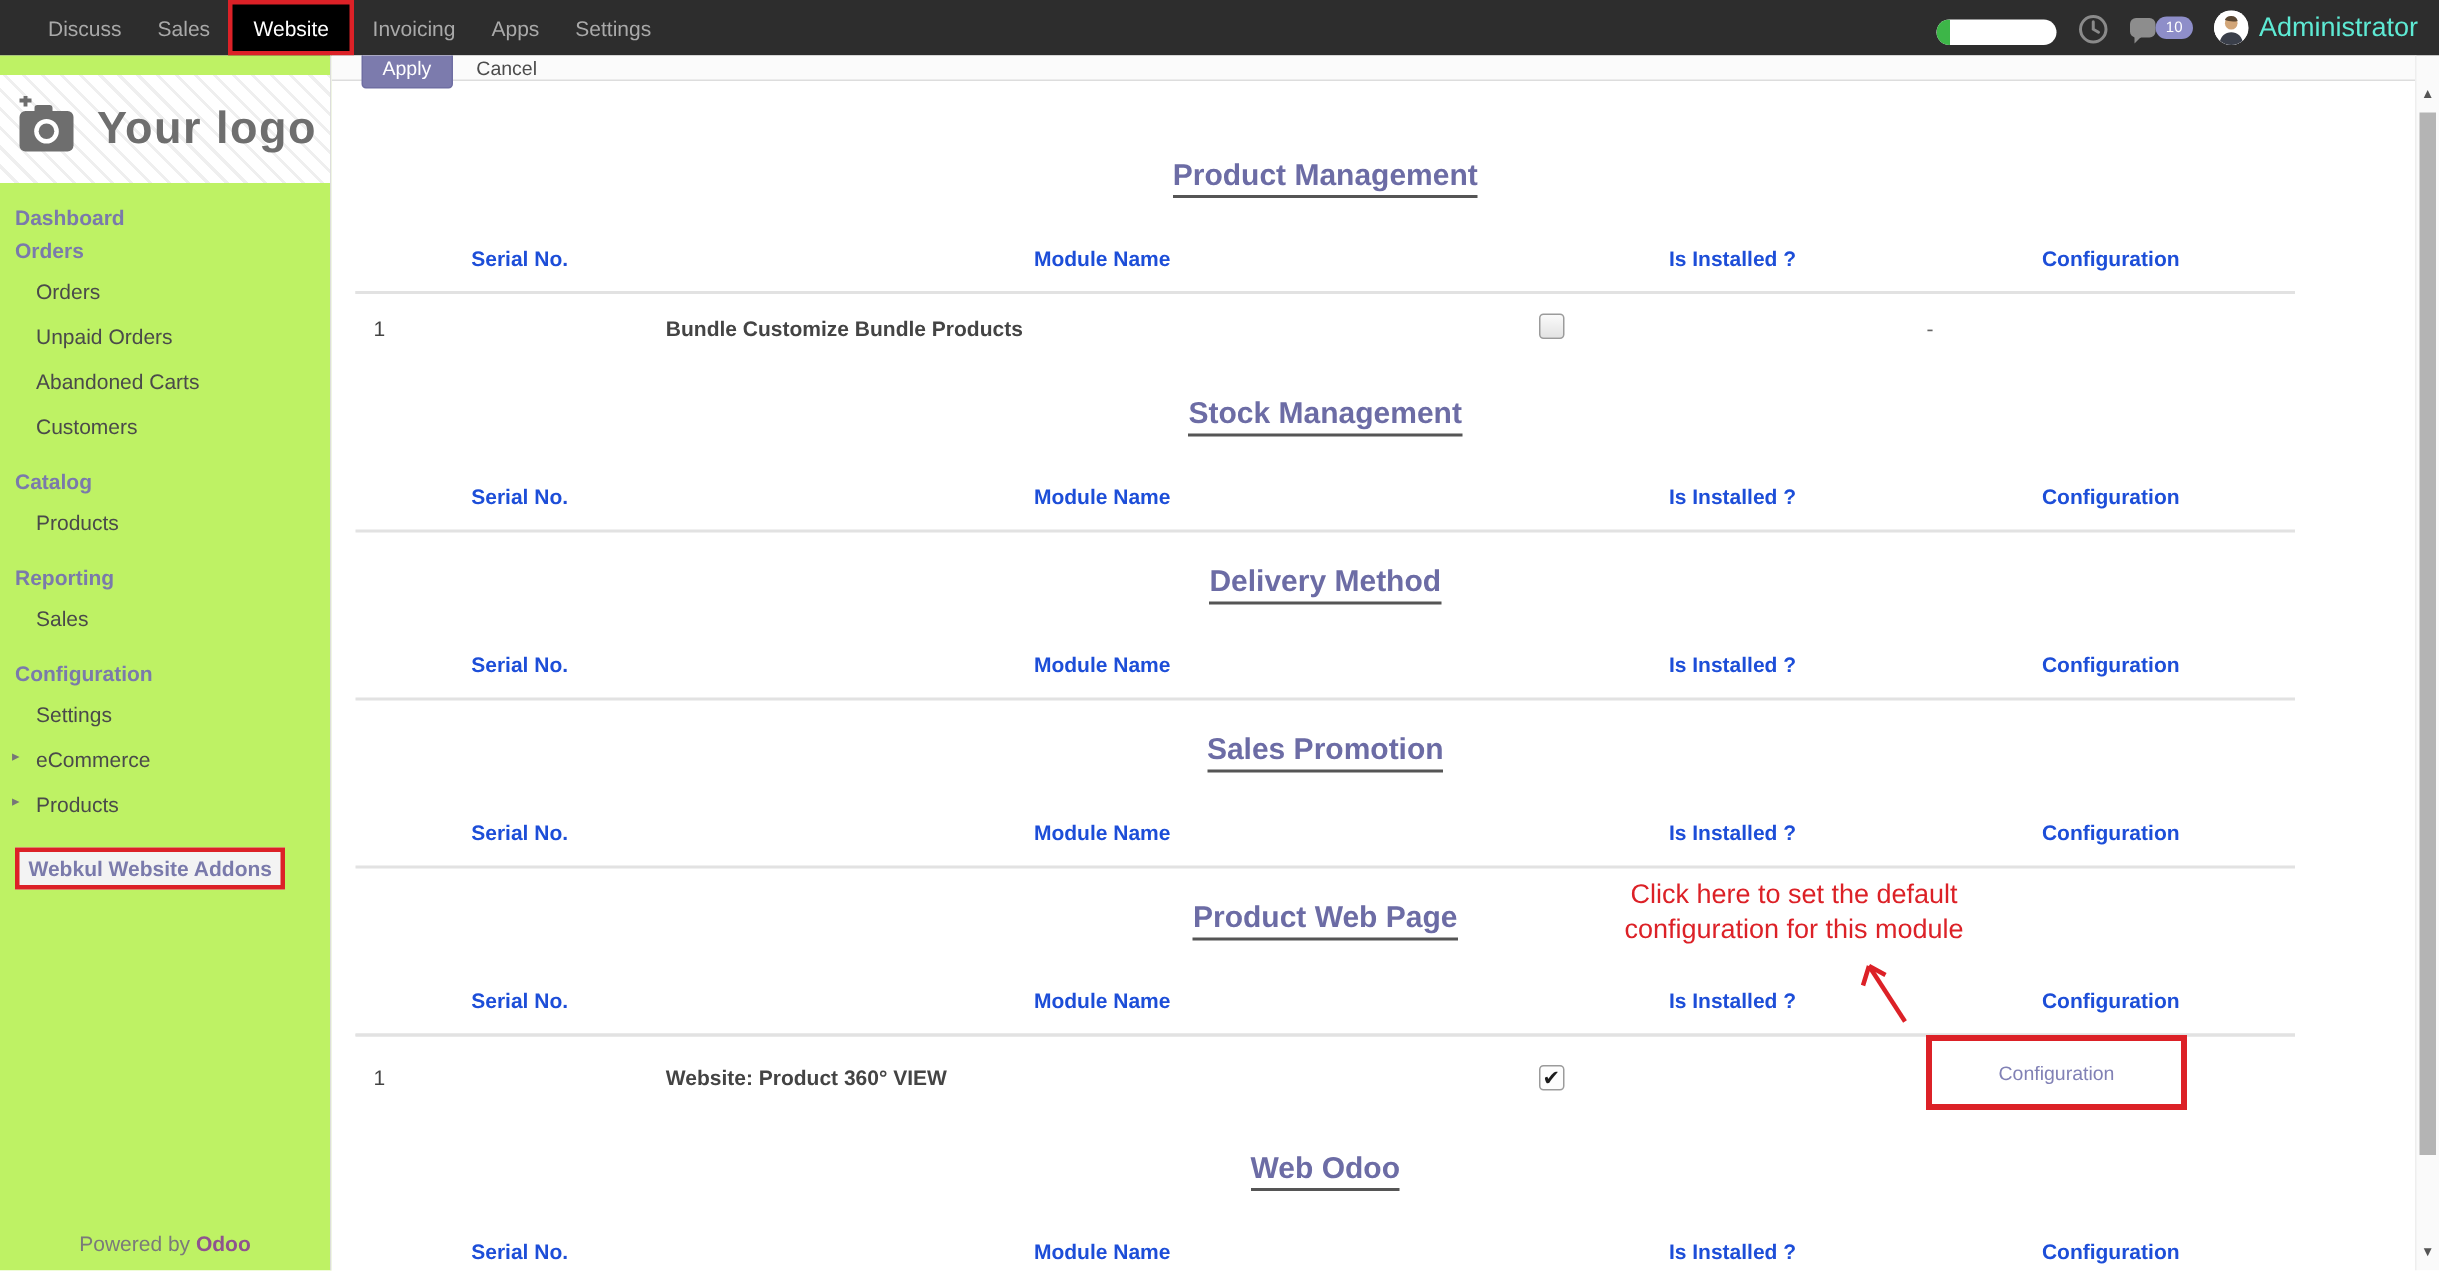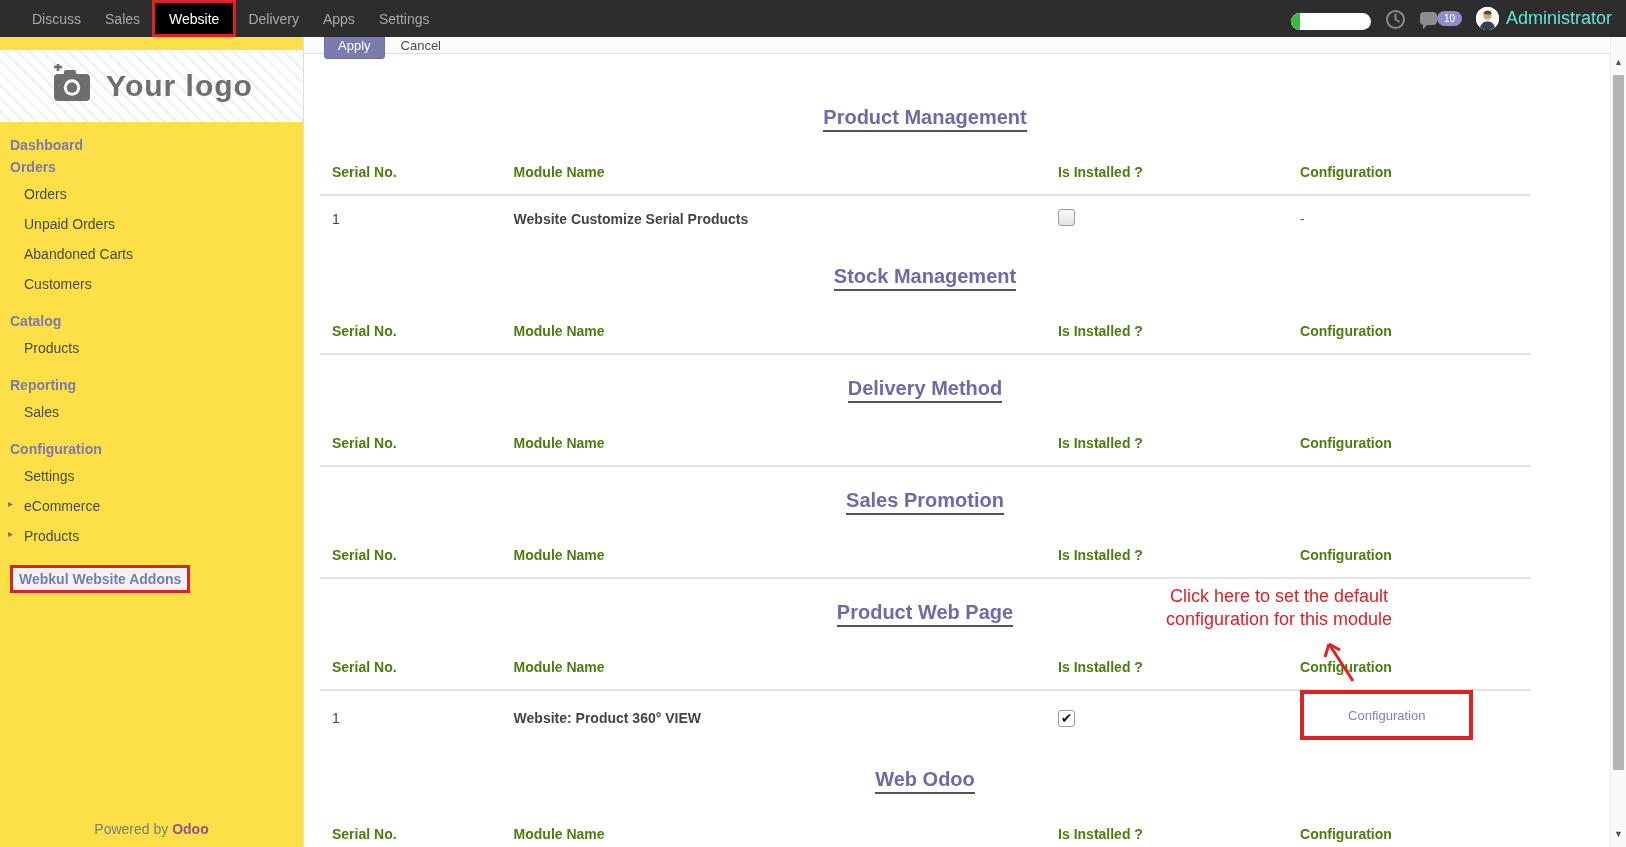--- a/index.html
+++ b/index.html
@@ -18,21 +18,21 @@
   .messages { position:relative; width:42px; height:20px; }
   .bubble { position:absolute; left:0; top:2px; width:17px; height:13px; background:#8d8d8d; border-radius:4px; }
   .bubble:after { content:""; position:absolute; left:3px; bottom:-4px; border:4px solid transparent; border-top-color:#8d8d8d; border-left-color:#8d8d8d; }
   .msg-badge { position:absolute; right:0; top:1px; min-width:25px; height:15px; background:#8e8ec9; color:#fff; font-size:10px; border-radius:8px; display:flex; align-items:center; justify-content:center; padding:0 6px; }
   .user { display:flex; align-items:center; gap:7px; cursor:pointer; }
   .avatar { width:23px; height:23px; border-radius:50%; background:#fff; overflow:hidden; }
   .user-name { color:#5eead4; font-size:18px; }
 
   
   .main { display:flex; height:810px; }
-  .sidebar { width:304px; background:#fde047; border-right:1px solid #ddd; position:relative; flex:none; }
+  .sidebar { width:221px; background:#bef264; border-right:1px solid #ddd; position:relative; flex:none; }
   .content { flex:1; position:relative; background:#fff; overflow:hidden; }
   .scrollbar { width:16px; flex:none; background:#fafafa; border-left:1px solid #eee; position:relative; }
 
   
   .logo-area { margin-top:13px; height:72px; display:flex; align-items:center; justify-content:center; gap:12px;
     background:repeating-linear-gradient(45deg,#fff 0 7px,#efefef 7px 9px); }
   .logo-text { font-size:30px; font-weight:bold; color:#6e6e6e; letter-spacing:1px; }
   .side-nav { padding:10px 10px 0 10px; font-size:14px; }
   .side-link-top { color:#7a7aab; font-weight:bold; padding:5px 0 3px; cursor:pointer; }
   .side-header { color:#7a7aab; font-weight:bold; padding:14px 0 4px; }
@@ -48,21 +48,21 @@
   .statusbar { height:17px; background:#fbfbfb; border-bottom:1px solid #ddd; display:flex; align-items:center; padding-left:20px; }
   .btn-apply { background:#7c7bad; color:#fff; border:1px solid #6f6ea2; border-radius:3px; font-size:13px; padding:5px 13px; cursor:pointer; font-family:inherit; }
   .btn-cancel { background:none; border:none; color:#4c4c4c; font-size:13px; margin-left:16px; cursor:pointer; font-family:inherit; }
 
   .tables-wrap { padding:0 80px 0 16px; }
   .section { padding-top:18px; }
   .section.first { padding-top:48px; }
   .section-title { text-align:center; margin:0 0 12px; }
   .section-title span { display:inline-block; font-size:20px; font-weight:bold; color:#6c6ca5; border-bottom:2px solid #555; padding-bottom:1px; cursor:pointer; }
   table.mod { width:100%; border-collapse:collapse; table-layout:fixed; }
-  table.mod th { text-align:left; font-size:14px; color:#4d7c0f; font-weight:bold; padding:20px 0 14px; border-bottom:2px solid #e2e2e2; }
+  table.mod th { text-align:center; font-size:14px; color:#1d4ed8; font-weight:bold; padding:20px 0 14px; border-bottom:2px solid #e2e2e2; }
   table.mod th:first-child, table.mod td:first-child { padding-left:12px; }
   table.mod td { font-size:14px; color:#444; padding:13px 0 14px; vertical-align:middle; }
   td.module-name { font-weight:bold; color:#3f3f3f; }
   .checkbox { display:inline-block; width:17px; height:17px; border:1px solid #9b9b9b; border-radius:3px;
     background:linear-gradient(#fafafa,#e3e3e3); font-size:14px; line-height:15px; text-align:center; color:#1c1c1c; cursor:pointer; }
   .checkbox.checked { background:#fdfdfd; }
   .config-dash { color:#666; }
   .config-link { color:#8181b5; font-size:13px; cursor:pointer; }
   .config-highlight { display:inline-block; border:4px solid #dc2127; padding:13px 44px; margin:-14px 0 -8px; background:#fff; }
 
@@ -78,21 +78,21 @@
   .sb-thumb { position:absolute; left:2px; top:38px; width:11px; height:695px; background:#b4b4b4; cursor:pointer; }
 </style>
 </head>
 <body>
 
 <div class="navbar">
   <div class="nav-left">
     <div class="nav-item">Discuss</div>
     <div class="nav-item">Sales</div>
     <div class="nav-item active">Website</div>
-    <div class="nav-item">Delivery</div>
+    <div class="nav-item">Invoicing</div>
     <div class="nav-item">Apps</div>
     <div class="nav-item">Settings</div>
   </div>
   <div class="nav-right">
     <div class="timer-pill">
         <div class="timer-fill"></div>
       </div>
     <span class="clock-icon">
       <svg width="21" height="21" viewBox="0 0 21 21">
           <circle cx="10.5" cy="10.5" r="8.5" fill="none" stroke="#8a8a8a" stroke-width="2"></circle>
@@ -182,21 +182,21 @@
               <tr>
             <th>Serial No.</th>
             <th>Module Name</th>
             <th>Is Installed ?</th>
             <th>Configuration</th>
           </tr>
             </thead>
           <tbody>
             <tr>
               <td>1</td>
-              <td class="module-name">Website Customize Serial Products</td>
+              <td class="module-name">Bundle Customize Bundle Products</td>
               <td><span class="checkbox"></span></td>
               <td><span class="config-dash">-</span></td>
             </tr>
           </tbody>
         </table>
       </div>
 
       <div class="section">
         <h2 class="section-title"><span>Stock Management</span></h2>
         <table class="mod">

